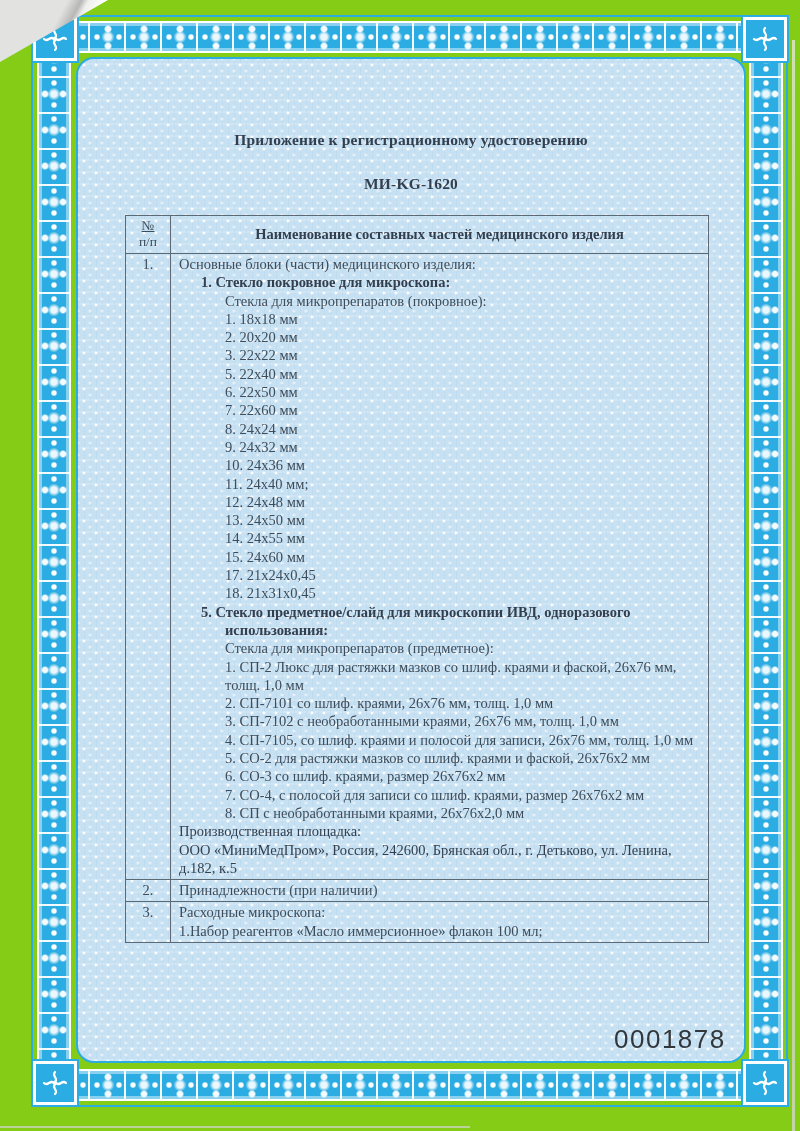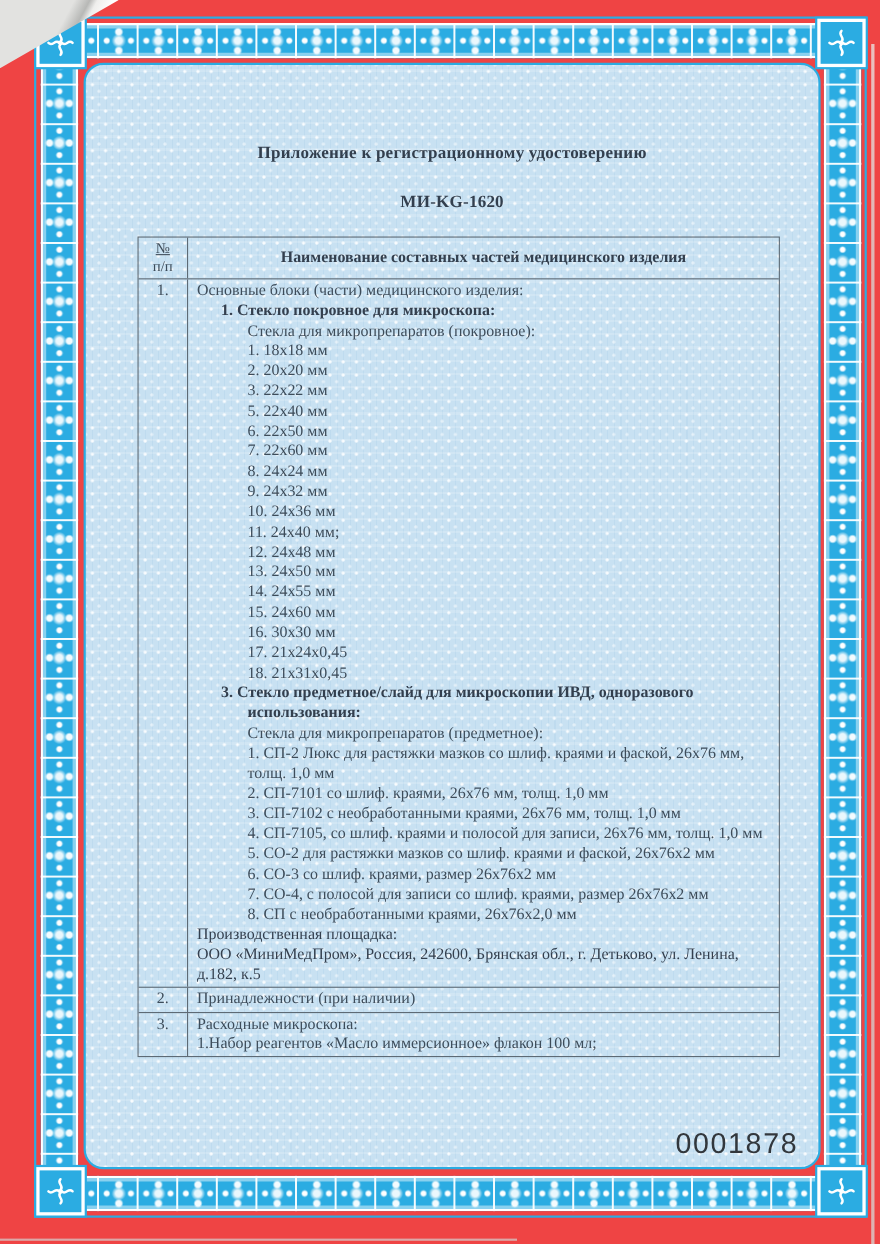--- a/index.html
+++ b/index.html
@@ -1,21 +1,21 @@
 <!DOCTYPE html>
 <html><head>
 <meta charset="utf-8">
 <style>
   html,body{margin:0;padding:0;}
   body{
     width:800px;height:1131px;position:relative;overflow:hidden;
     background:#fdfdfb;
     font-family:"Liberation Serif", serif;
   }
-  .page{position:absolute;inset:0;background:#ef4444;}
+  .page{position:absolute;inset:0;background:#84cc16;}
 
   
   .edge-right{position:absolute;right:5px;top:40px;bottom:0;width:3px;
     background:linear-gradient(#e9e9e7,#c9c9c7 40%,#d8d8d6);opacity:.75;}
   .edge-bottom{position:absolute;left:0;right:330px;bottom:3px;height:2px;
     background:#d3d3d1;opacity:.7;}
 
   
   .frame{position:absolute;left:31px;top:15px;right:12px;bottom:24px;
     border:2px solid #2bace2;}
@@ -196,24 +196,23 @@
             <div class="tline item">6. 22х50 мм</div>
             <div class="tline item">7. 22х60 мм</div>
             <div class="tline item">8. 24х24 мм</div>
             <div class="tline item">9. 24х32 мм</div>
             <div class="tline item">10. 24х36 мм</div>
             <div class="tline item">11. 24х40 мм;</div>
             <div class="tline item">12. 24х48 мм</div>
             <div class="tline item">13. 24х50 мм</div>
             <div class="tline item">14. 24х55 мм</div>
             <div class="tline item">15. 24х60 мм</div>
-            <div class="tline item">16. 30х30 мм</div>
             <div class="tline item">17. 21х24х0,45</div>
             <div class="tline item">18. 21х31х0,45</div>
-            <div class="tline subbold">3. Стекло предметное/слайд для микроскопии ИВД, одноразового использования:</div>
+            <div class="tline subbold">5. Стекло предметное/слайд для микроскопии ИВД, одноразового использования:</div>
             <div class="tline item">Стекла для микропрепаратов (предметное):</div>
             <div class="tline item">1. СП-2 Люкс для растяжки мазков со шлиф. краями и фаской, 26х76 мм, толщ. 1,0 мм</div>
             <div class="tline item">2. СП-7101 со шлиф. краями, 26х76 мм, толщ. 1,0 мм</div>
             <div class="tline item">3. СП-7102 с необработанными краями, 26х76 мм, толщ. 1,0 мм</div>
             <div class="tline item">4. СП-7105, со шлиф. краями и полосой для записи, 26х76 мм, толщ. 1,0 мм</div>
             <div class="tline item">5. СО-2 для растяжки мазков со шлиф. краями и фаской, 26х76х2 мм</div>
             <div class="tline item">6. СО-3 со шлиф. краями, размер 26х76х2 мм</div>
             <div class="tline item">7. СО-4, с полосой для записи со шлиф. краями, размер 26х76х2 мм</div>
             <div class="tline item">8. СП с необработанными краями, 26х76х2,0 мм</div>
             <div class="tline prodbold">Производственная площадка:</div>

